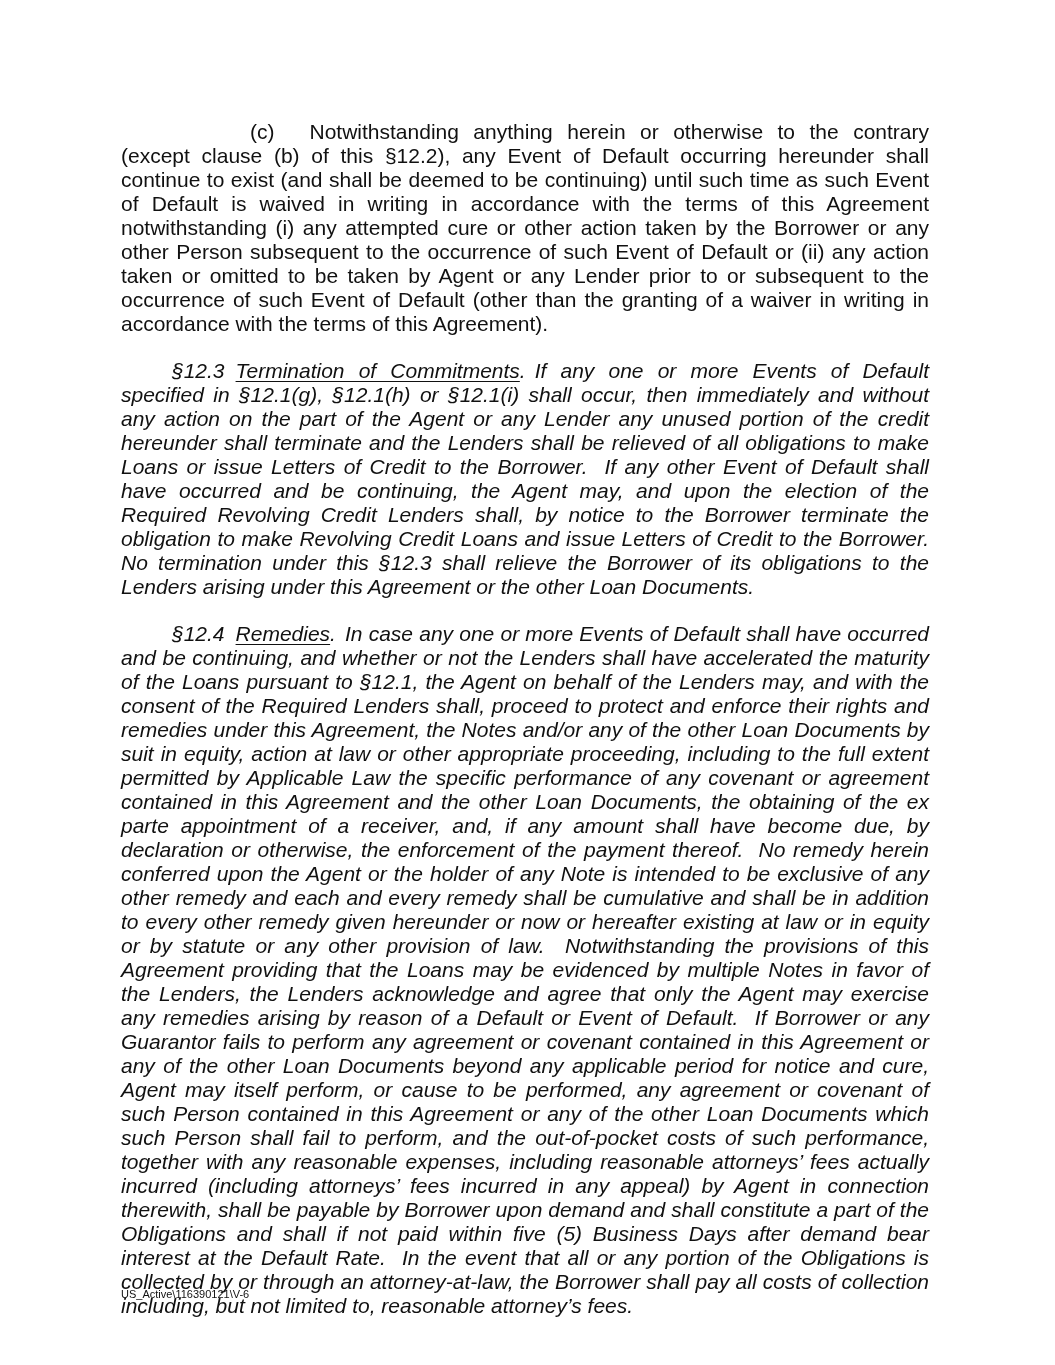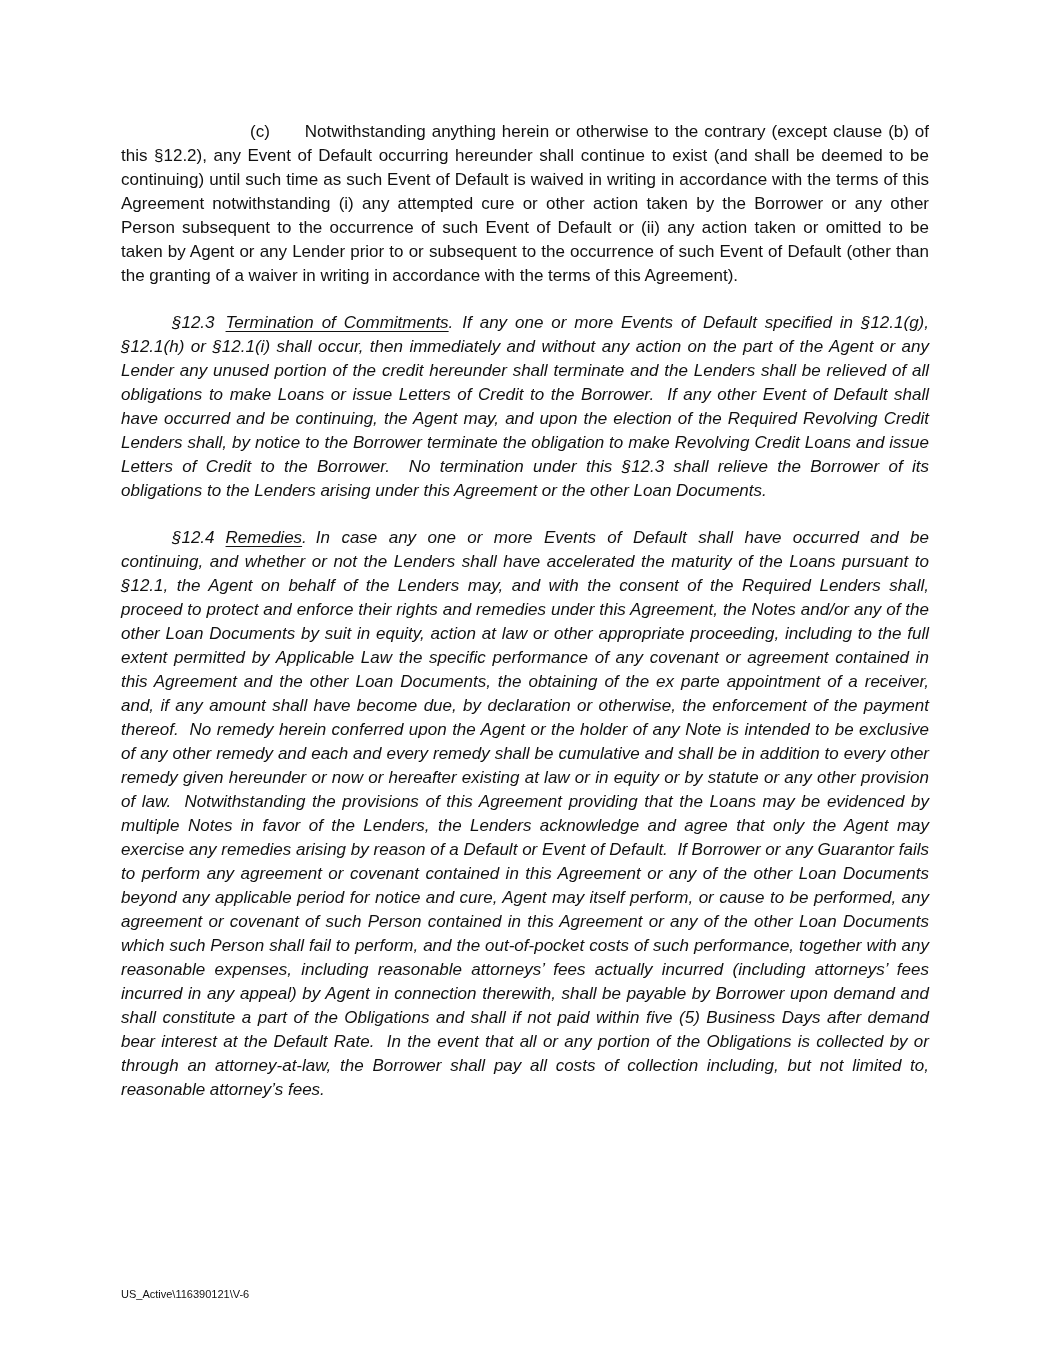--- a/index.html
+++ b/index.html
@@ -18,21 +18,21 @@
     overflow: hidden;
   }
   .body-text {
     position: absolute;
     top: 120px;
     left: 121px;
     width: 812px;
   }
   .para {
     margin: 0 4px 23px 0;
-    font-size: 17px;
+    font-size: 21px;
     line-height: 24px;
     text-align: justify;
     text-justify: inter-word;
   }
   .para-clause {
     text-indent: 129px;
   }
   .para-section {
     text-indent: 51px;
     font-style: italic;

